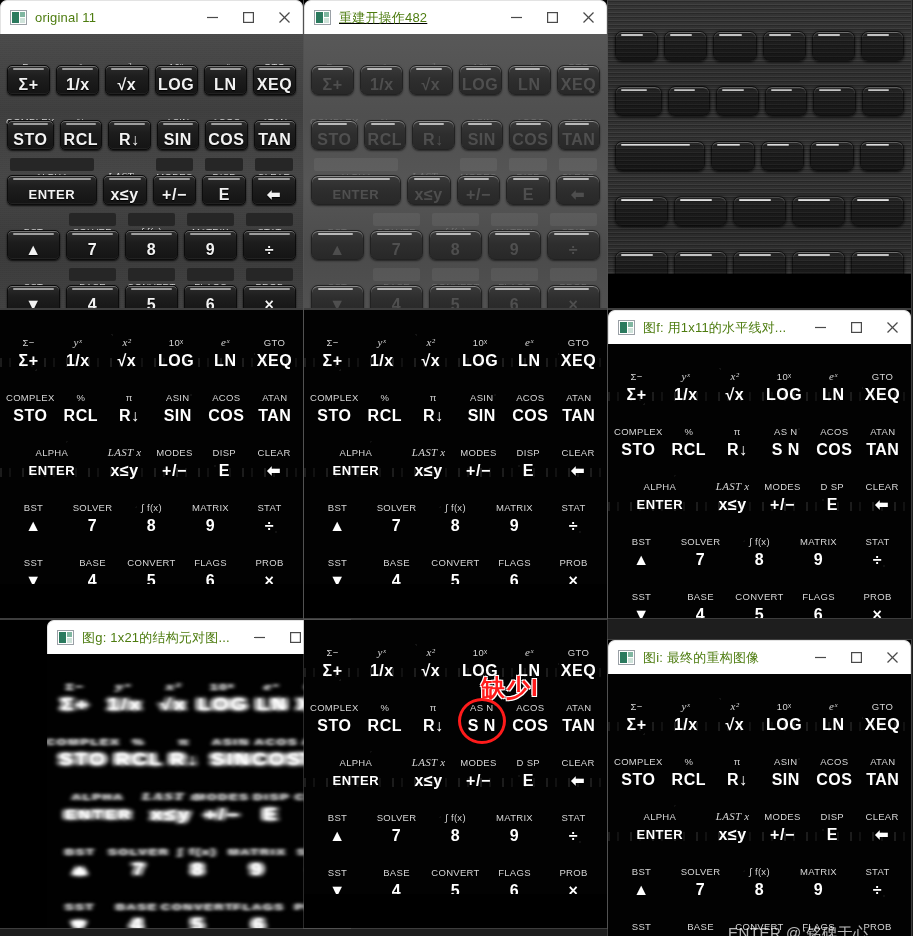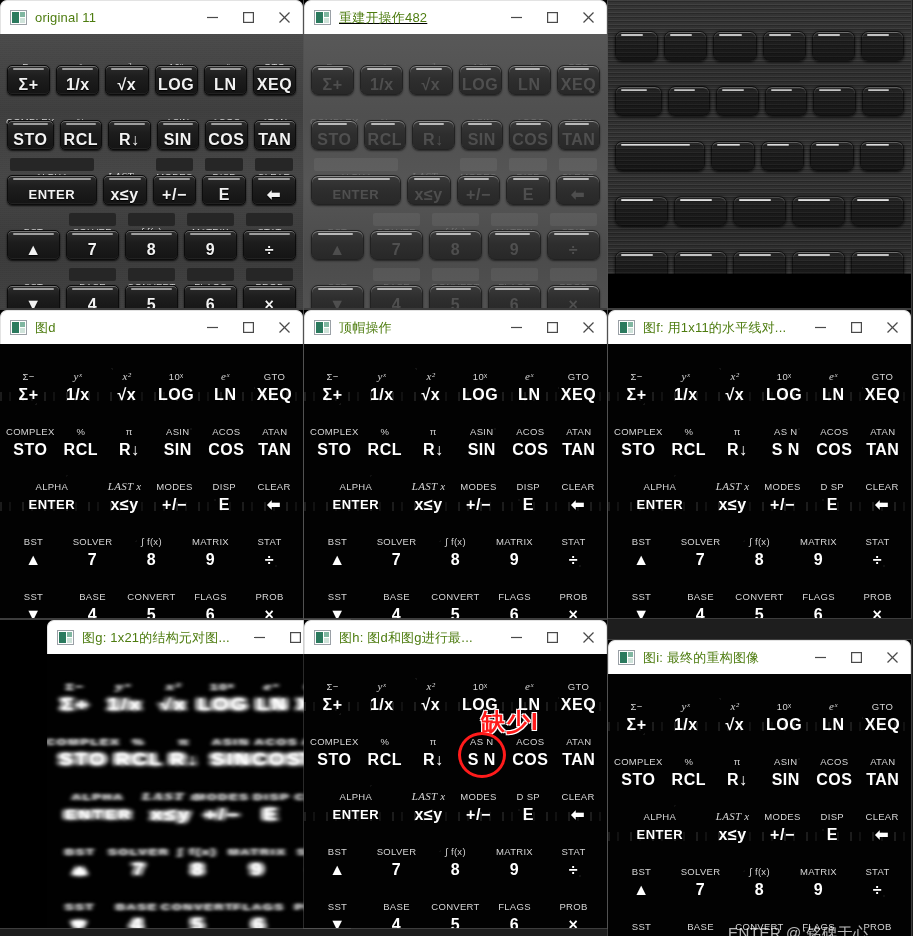--- a/index.html
+++ b/index.html
@@ -782,42 +782,20 @@
               <div class="shift">PROB</div>
               <div class="keycap"></div>
               <div class="keylabel">×</div>
             </div>
           </div>
         </div>
         <div class="streaks"></div>
       </div>
     </div>
     <div class="window v-bin" style="left: 0px; top: 310px;">
-      <div class="titlebar">
-        <div class="app-icon"></div>
-        <div class="title-text">图d</div>
-        <div class="winbtns">
-          <div class="winbtn">
-            <svg width="11" height="11" viewBox="0 0 11 11">
-              <line x1="0" y1="5.5" x2="11" y2="5.5" stroke="currentColor" stroke-width="1.2"></line>
-            </svg>
-          </div>
-          <div class="winbtn">
-            <svg width="11" height="11" viewBox="0 0 11 11">
-              <rect x="0.6" y="0.6" width="9.8" height="9.8" fill="none" stroke="currentColor" stroke-width="1.2"></rect>
-            </svg>
-          </div>
-          <div class="winbtn">
-            <svg width="11" height="11" viewBox="0 0 11 11">
-              <line x1="0.5" y1="0.5" x2="10.5" y2="10.5" stroke="currentColor" stroke-width="1.2"></line>
-              <line x1="10.5" y1="0.5" x2="0.5" y2="10.5" stroke="currentColor" stroke-width="1.2"></line>
-            </svg>
-          </div>
-        </div>
-      </div>
       <div class="canvas">
         <div class="pad">
           <div class="prow">
             <div class="cell">
               <div class="shift">Σ−</div>
               <div class="keylabel">Σ+</div>
             </div>
             <div class="cell">
               <div class="shift ital">yˣ</div>
               <div class="keylabel">1/x</div>
@@ -931,42 +909,20 @@
               <div class="keylabel">×</div>
             </div>
           </div>
         </div>
         <div class="noise"></div>
         <div class="bandnoise" style="top: 48px;"></div>
         <div class="bandnoise" style="top: 158px;"></div>
       </div>
     </div>
     <div class="window v-bin" style="left: 304px; top: 310px;">
-      <div class="titlebar">
-        <div class="app-icon"></div>
-        <div class="title-text">顶帽操作</div>
-        <div class="winbtns">
-          <div class="winbtn">
-            <svg width="11" height="11" viewBox="0 0 11 11">
-              <line x1="0" y1="5.5" x2="11" y2="5.5" stroke="currentColor" stroke-width="1.2"></line>
-            </svg>
-          </div>
-          <div class="winbtn">
-            <svg width="11" height="11" viewBox="0 0 11 11">
-              <rect x="0.6" y="0.6" width="9.8" height="9.8" fill="none" stroke="currentColor" stroke-width="1.2"></rect>
-            </svg>
-          </div>
-          <div class="winbtn">
-            <svg width="11" height="11" viewBox="0 0 11 11">
-              <line x1="0.5" y1="0.5" x2="10.5" y2="10.5" stroke="currentColor" stroke-width="1.2"></line>
-              <line x1="10.5" y1="0.5" x2="0.5" y2="10.5" stroke="currentColor" stroke-width="1.2"></line>
-            </svg>
-          </div>
-        </div>
-      </div>
       <div class="canvas">
         <div class="pad">
           <div class="prow">
             <div class="cell">
               <div class="shift">Σ−</div>
               <div class="keylabel">Σ+</div>
             </div>
             <div class="cell">
               <div class="shift ital">yˣ</div>
               <div class="keylabel">1/x</div>
@@ -1375,42 +1331,20 @@
             </div>
             <div class="cell">
               <div class="shift">PROB</div>
               <div class="keylabel">×</div>
             </div>
           </div>
         </div>
       </div>
     </div>
     <div class="window v-bin" style="left: 304px; top: 620px;">
-      <div class="titlebar">
-        <div class="app-icon"></div>
-        <div class="title-text">图h: 图d和图g进行最...</div>
-        <div class="winbtns">
-          <div class="winbtn">
-            <svg width="11" height="11" viewBox="0 0 11 11">
-              <line x1="0" y1="5.5" x2="11" y2="5.5" stroke="currentColor" stroke-width="1.2"></line>
-            </svg>
-          </div>
-          <div class="winbtn">
-            <svg width="11" height="11" viewBox="0 0 11 11">
-              <rect x="0.6" y="0.6" width="9.8" height="9.8" fill="none" stroke="currentColor" stroke-width="1.2"></rect>
-            </svg>
-          </div>
-          <div class="winbtn">
-            <svg width="11" height="11" viewBox="0 0 11 11">
-              <line x1="0.5" y1="0.5" x2="10.5" y2="10.5" stroke="currentColor" stroke-width="1.2"></line>
-              <line x1="10.5" y1="0.5" x2="0.5" y2="10.5" stroke="currentColor" stroke-width="1.2"></line>
-            </svg>
-          </div>
-        </div>
-      </div>
       <div class="canvas">
         <div class="pad">
           <div class="prow">
             <div class="cell">
               <div class="shift">Σ−</div>
               <div class="keylabel">Σ+</div>
             </div>
             <div class="cell">
               <div class="shift ital">yˣ</div>
               <div class="keylabel">1/x</div>

